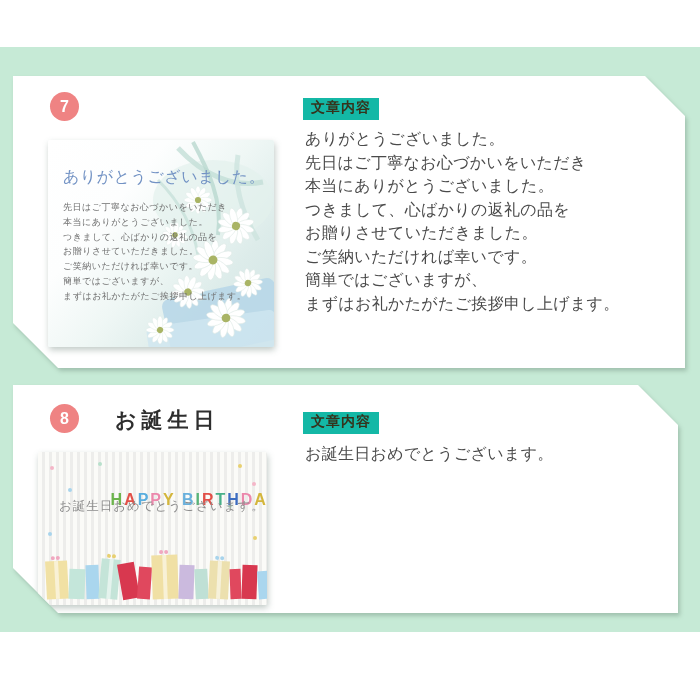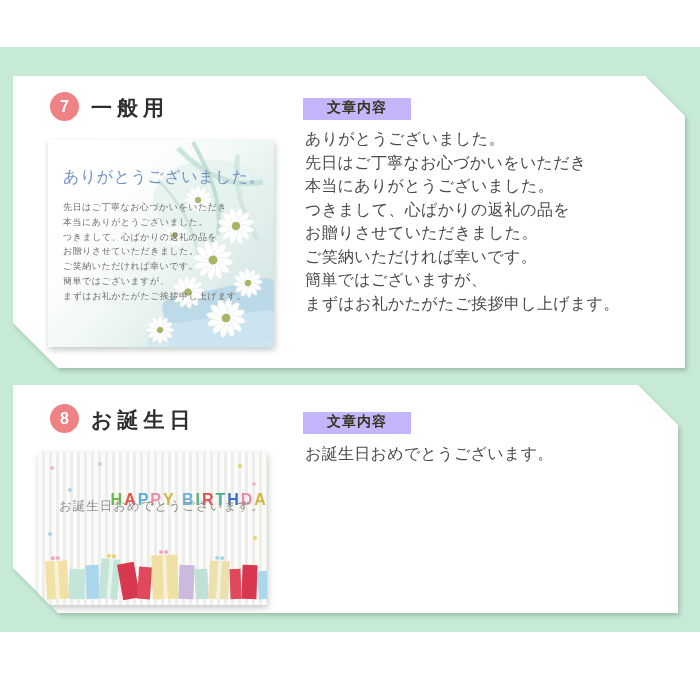--- a/index.html
+++ b/index.html
@@ -17,24 +17,24 @@
   .card1{width:672px;height:292px;}
   .card2-wrap{left:13px;top:385px;}
   .card2{width:665px;height:228px;}
 
   .badge{position:absolute;left:37px;top:16px;width:29px;height:29px;border-radius:50%;
          background:#ef8383;color:#ffffff;font-weight:bold;font-size:16px;
          display:flex;align-items:center;justify-content:center;}
   .card2 .badge{top:19px;}
   .sec-title{position:absolute;left:78px;top:18px;font-size:21px;font-weight:bold;
              color:#2e2e2e;letter-spacing:5px;}
-  .card2 .sec-title{top:21px;}
+  .card2 .sec-title{top:21px;margin-left:24px;}
 
-  .content-label{position:absolute;left:290px;top:22px;background:#c4b5fd;color:#35331c;
-                 font-size:14px;font-weight:bold;padding:1px 24px 3px;letter-spacing:1px;}
+  .content-label{position:absolute;left:290px;top:22px;background:#14b8a6;color:#35331c;
+                 font-size:14px;font-weight:bold;padding:1px 8px 3px;letter-spacing:1px;}
   .card2 .content-label{top:27px;}
   .content-lines{position:absolute;left:292px;top:51px;font-size:16px;color:#4a4a4a;
                  line-height:23.5px;letter-spacing:0.3px;}
   .card2 .content-lines{top:57px;}
 
   .thumb{position:absolute;overflow:hidden;border-radius:2px;
          box-shadow:1px 3px 6px rgba(80,105,95,0.35);}
   .thumb1{left:35px;top:64px;width:226px;height:207px;
           background:linear-gradient(130deg,#ffffff 0%,#fdfefe 30%,#eff7f5 52%,#ddecea 74%,#cfe3e4 100%);}
   .thumb1-title{position:absolute;left:15px;top:27px;font-size:16px;color:#7292c4;letter-spacing:0.5px;}
@@ -59,21 +59,20 @@
 </style>
 </head>
 <body>
 
 <div class="band"></div>
 
 <div class="card-wrap card1-wrap">
   <div class="card card1">
 
     <div class="badge">7</div>
-    <div class="sec-title">一般用</div>
 
     <div class="thumb thumb1">
       <svg class="thumb1-art" width="226" height="207" viewBox="0 0 226 207">
         <defs>
           <g id="daisy">
             <g fill="#ffffff" stroke="#dfeae6" stroke-width="0.4">
               <ellipse cx="0" cy="-6.5" rx="2.4" ry="6.2"></ellipse>
               <ellipse cx="0" cy="-6.5" rx="2.4" ry="6.2" transform="rotate(30)"></ellipse>
               <ellipse cx="0" cy="-6.5" rx="2.4" ry="6.2" transform="rotate(60)"></ellipse>
               <ellipse cx="0" cy="-6.5" rx="2.4" ry="6.2" transform="rotate(90)"></ellipse>

